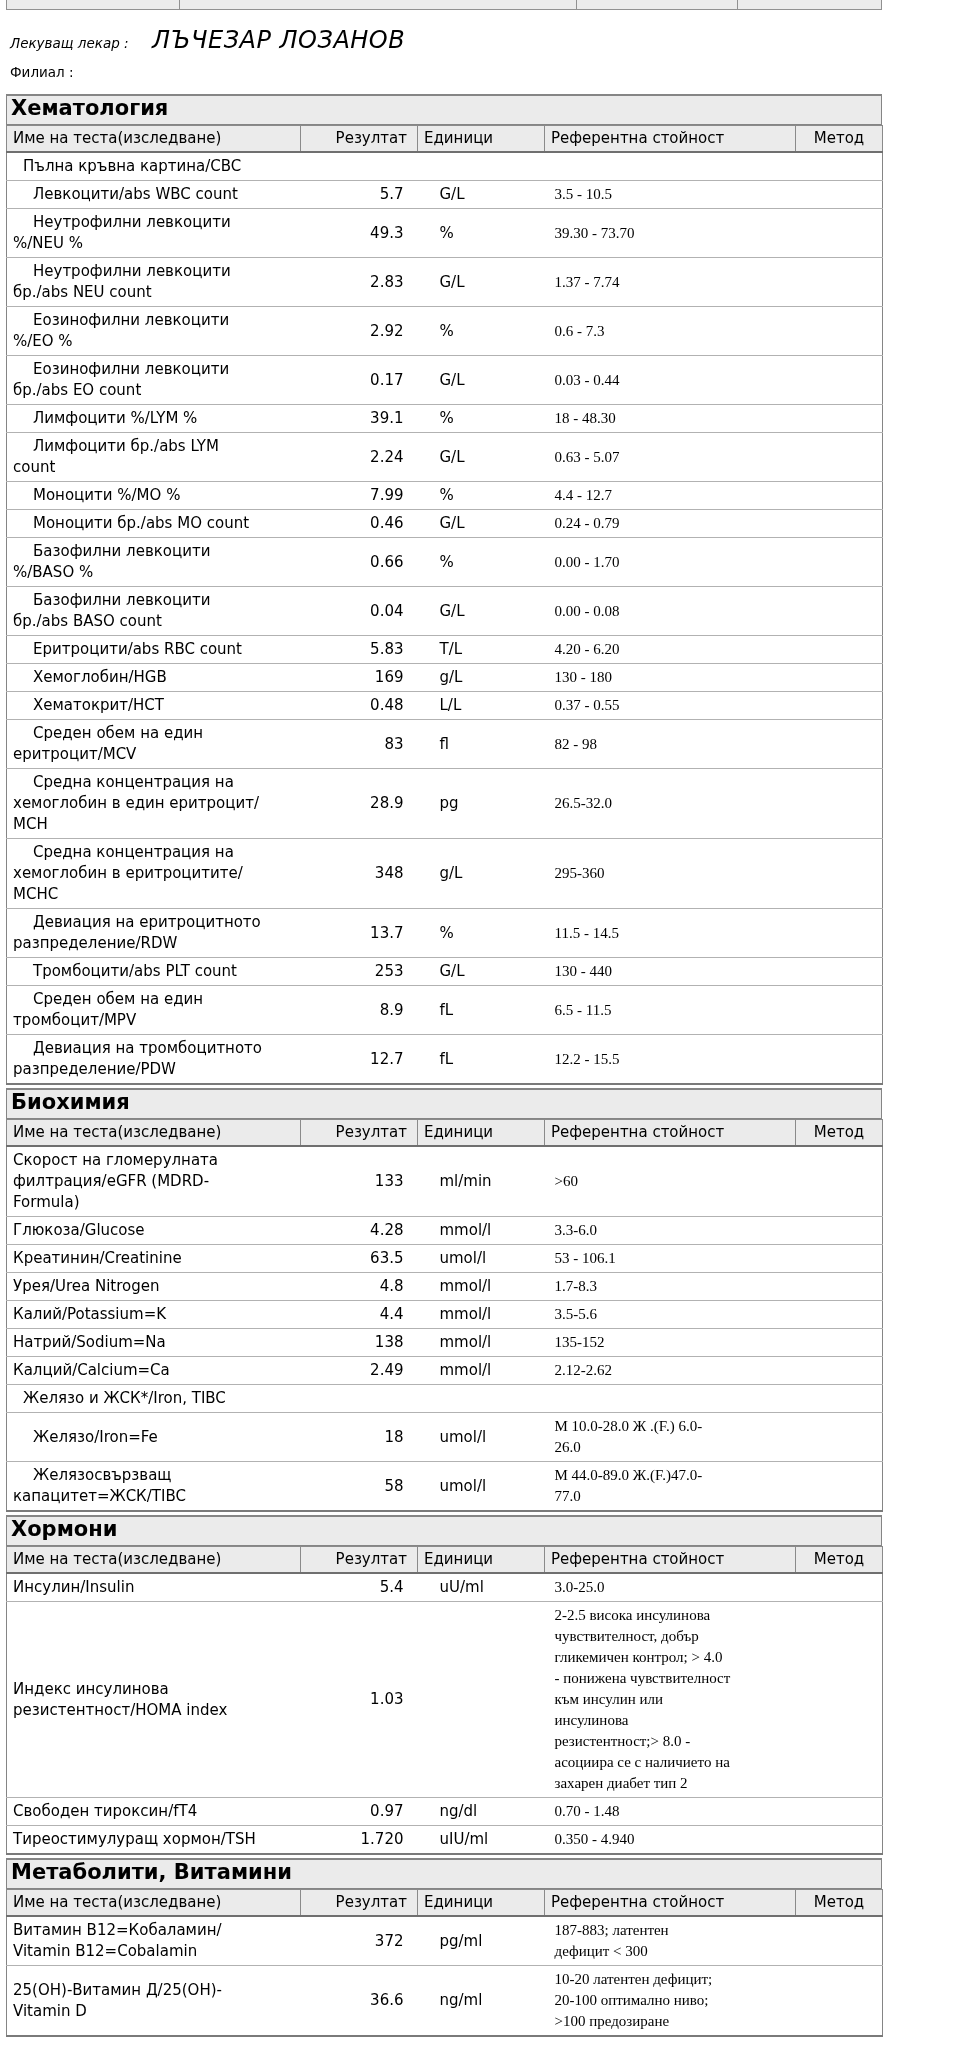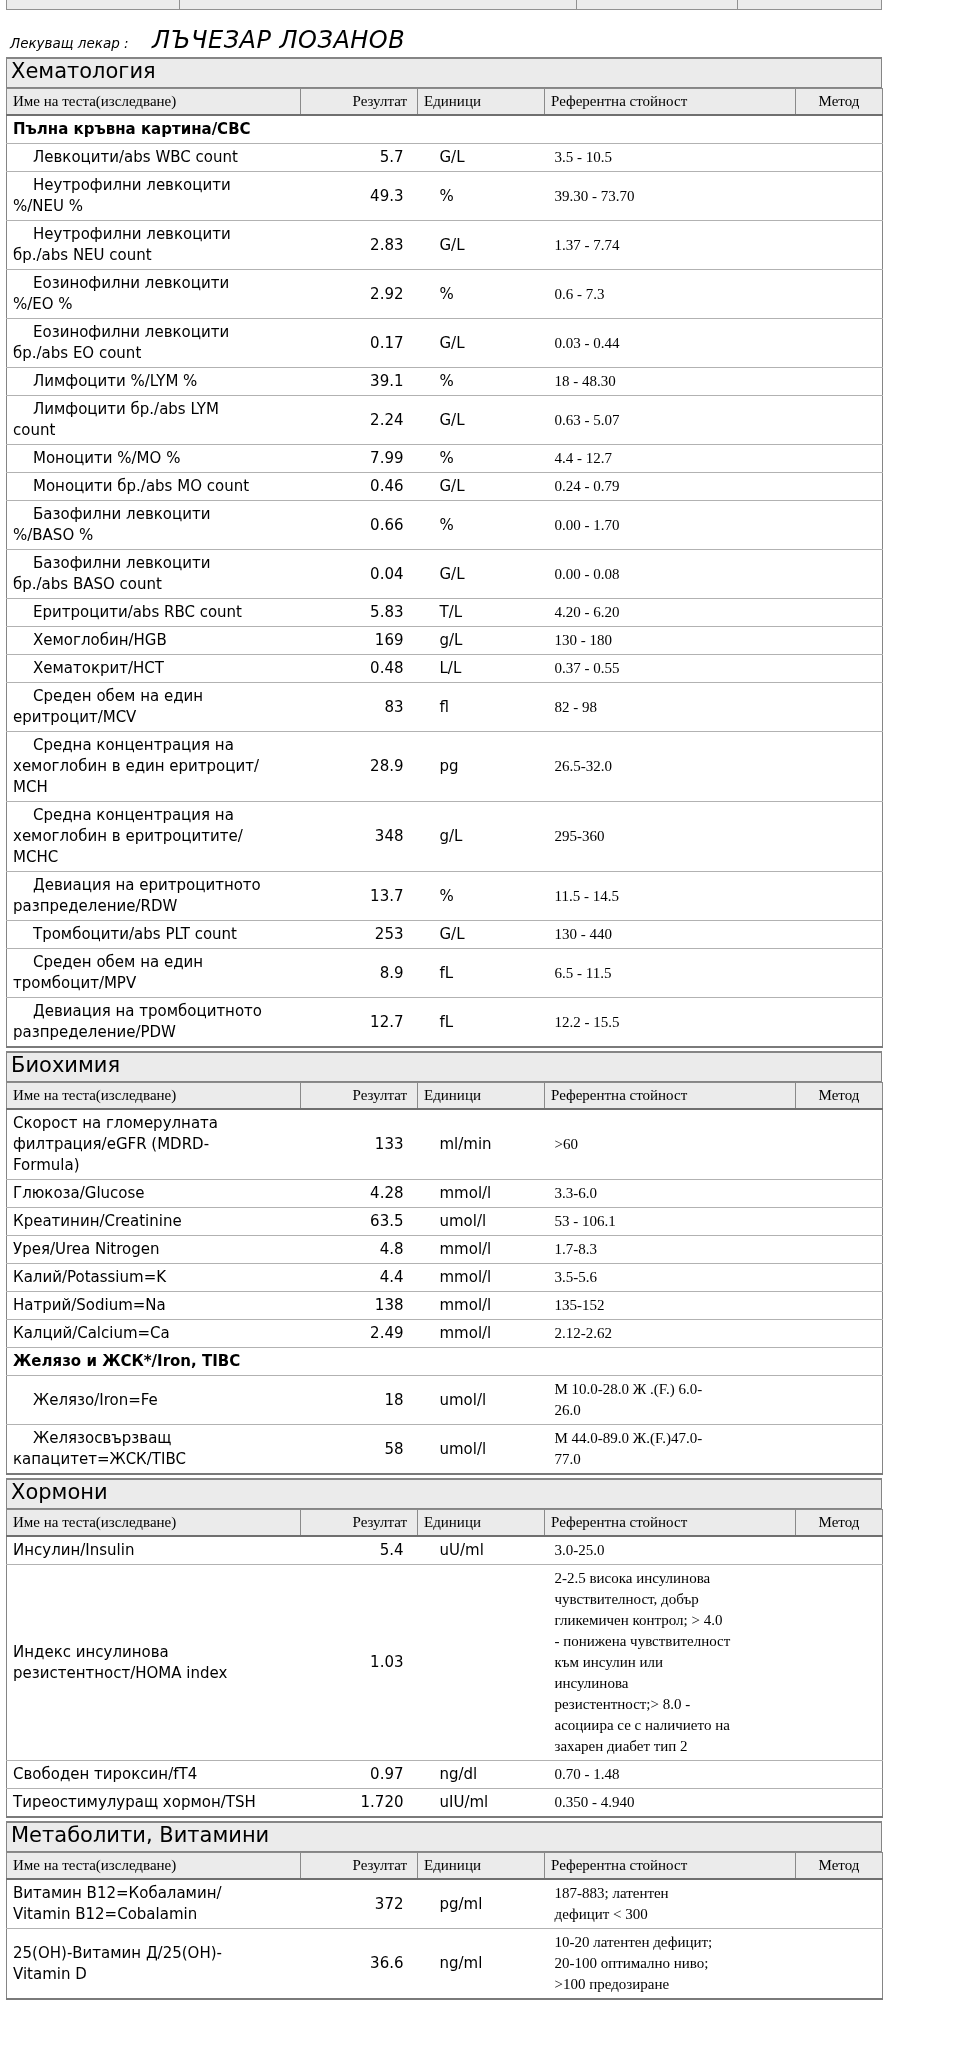--- a/index.html
+++ b/index.html
@@ -18,58 +18,61 @@
   .top-clip .vline{position:absolute;top:0;bottom:0;width:1px;background:#909090;}
 
   .doctor-row{margin:16px 0 0 4px;display:flex;align-items:baseline;font-style:italic;}
   .doctor-label{font-size:13.5px;min-width:142px;}
   .doctor-name{font-size:24px;letter-spacing:0.5px;}
   .branch-row{font-size:13.5px;margin:10px 0 14px 4px;}
 
   .section-box{
     background:#ebebeb;border:1px solid #858585;border-top:2px solid #858585;
     margin-top:3px;padding:0px 4px 3px 4px;
-    font-size:21px;font-weight:normal;line-height:25px;box-sizing:border-box;
+    font-size:21px;font-weight:bold;line-height:25px;box-sizing:border-box;
   }
   table.results{
     width:876px;border-collapse:collapse;table-layout:fixed;
     font-size:15px;line-height:21px;
     border:1px solid #858585;border-bottom:2px solid #7a7a7a;
   }
   thead th{
     background:#ebebeb;border:1px solid #8a8a8a;border-bottom:2px solid #6f6f6f;
     font-weight:normal;text-align:left;padding:2px 6px;
-    overflow:hidden;white-space:nowrap;font-family:Liberation Serif, serif;
+    overflow:hidden;white-space:nowrap;
   }
   th.c-result{text-align:right;padding-right:10px;}
   th.c-method{text-align:center;}
   tbody td{
     border-bottom:1px solid #b2b2b2;padding:3px 0;vertical-align:middle;
   }
   td.name{padding-left:6px;padding-right:4px;white-space:pre-line;margin-left:20px;}
   td.name.indent{text-indent:20px;}
   td.result{text-align:right;padding-right:14px;}
   td.units{padding-left:22px;}
   td.ref{padding-left:10px;padding-right:4px;white-space:pre-line;font-family:Liberation Serif, serif;}
-  td.group-name{padding-left:6px;font-weight:bold;}
+  td.group-name{padding-left:16px;}
 </style>
 </head>
 <body>
 
 <div class="content">
 
   <div class="top-clip">
     <div class="vline" style="left:172px"></div>
     <div class="vline" style="left:569px"></div>
     <div class="vline" style="left:730px"></div>
   </div>
 
   <div class="doctor-row">
     <span class="doctor-label">Лекуващ лекар :</span>
     <span class="doctor-name">ЛЪЧЕЗАР ЛОЗАНОВ</span>
+  </div>
+  <div class="branch-row">
+    <span>Филиал :</span>
   </div>
 
   <div id="sections-root">
       <div class="section-box">Хематология</div>
       <table class="results">
         <colgroup>
           <col style="width: 294px;">
           <col style="width: 117px;">
           <col style="width: 127px;">
           <col style="width: 251px;">

